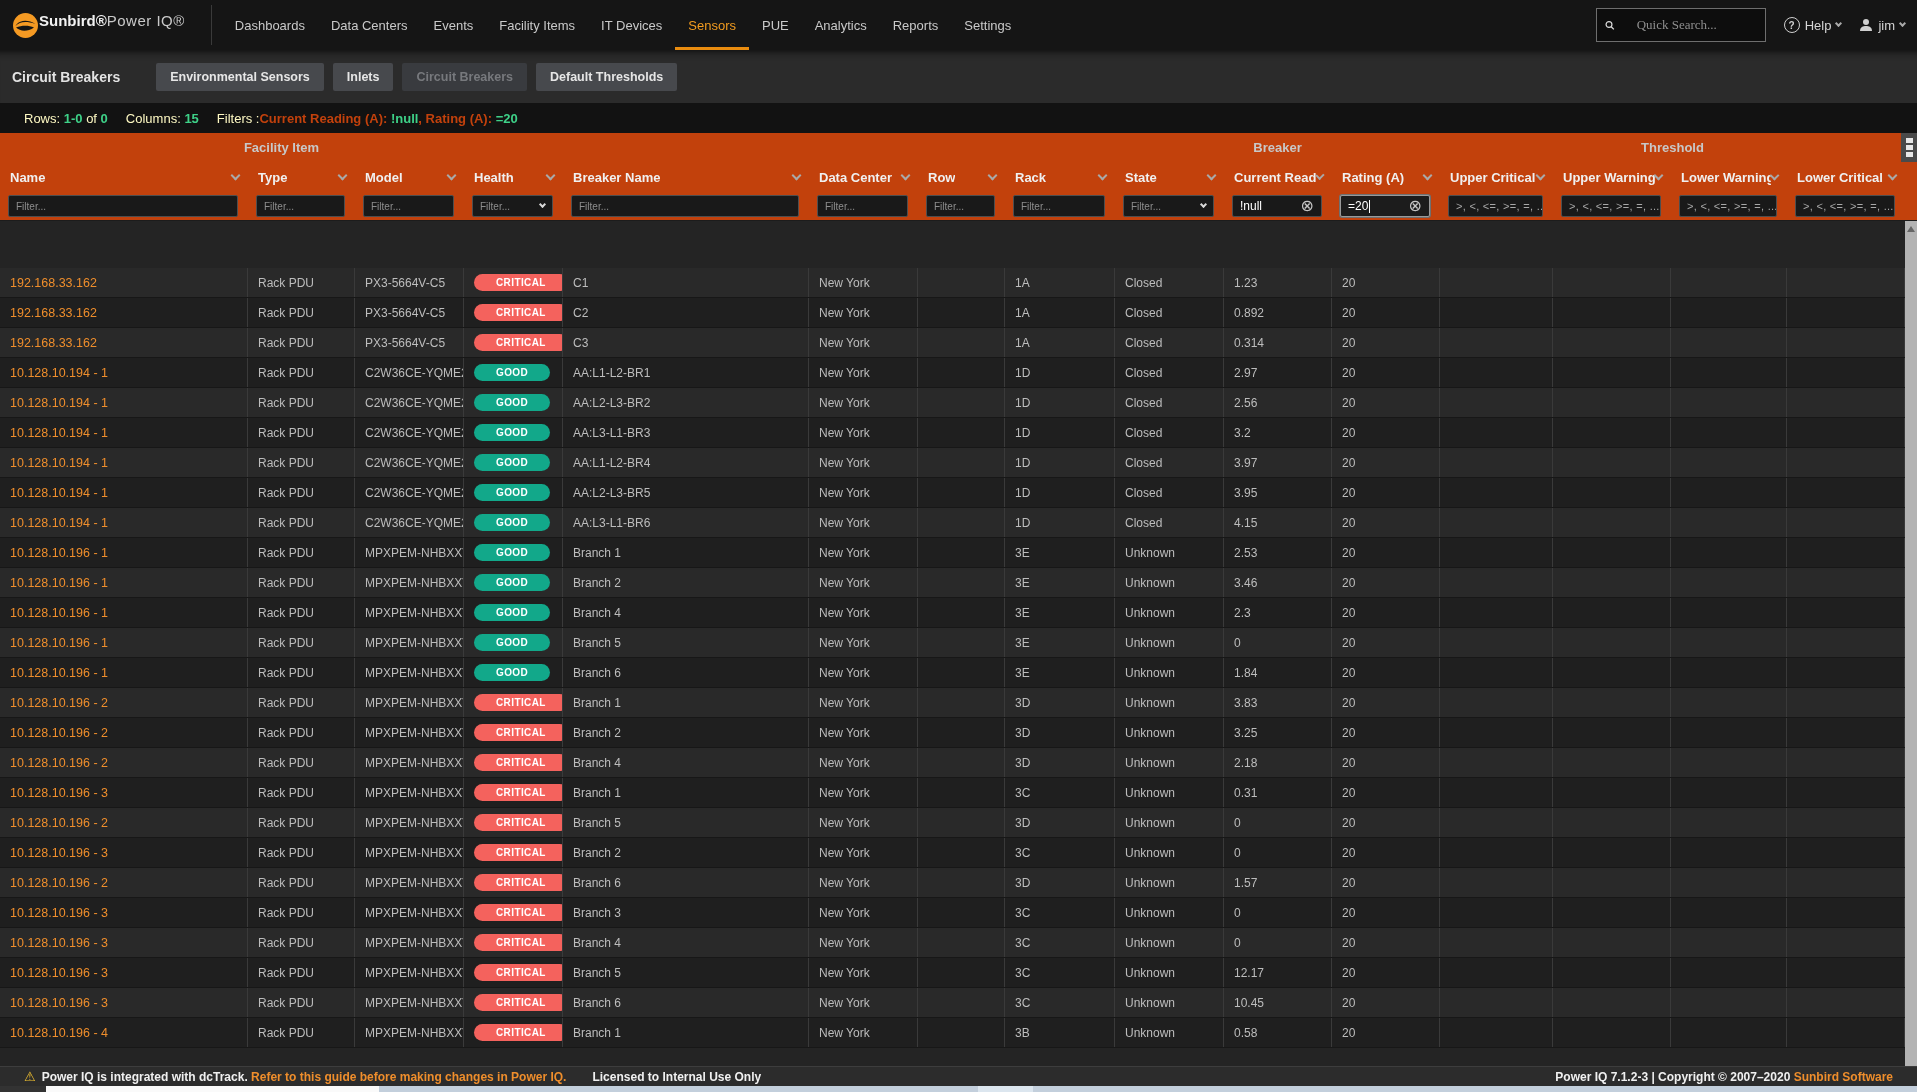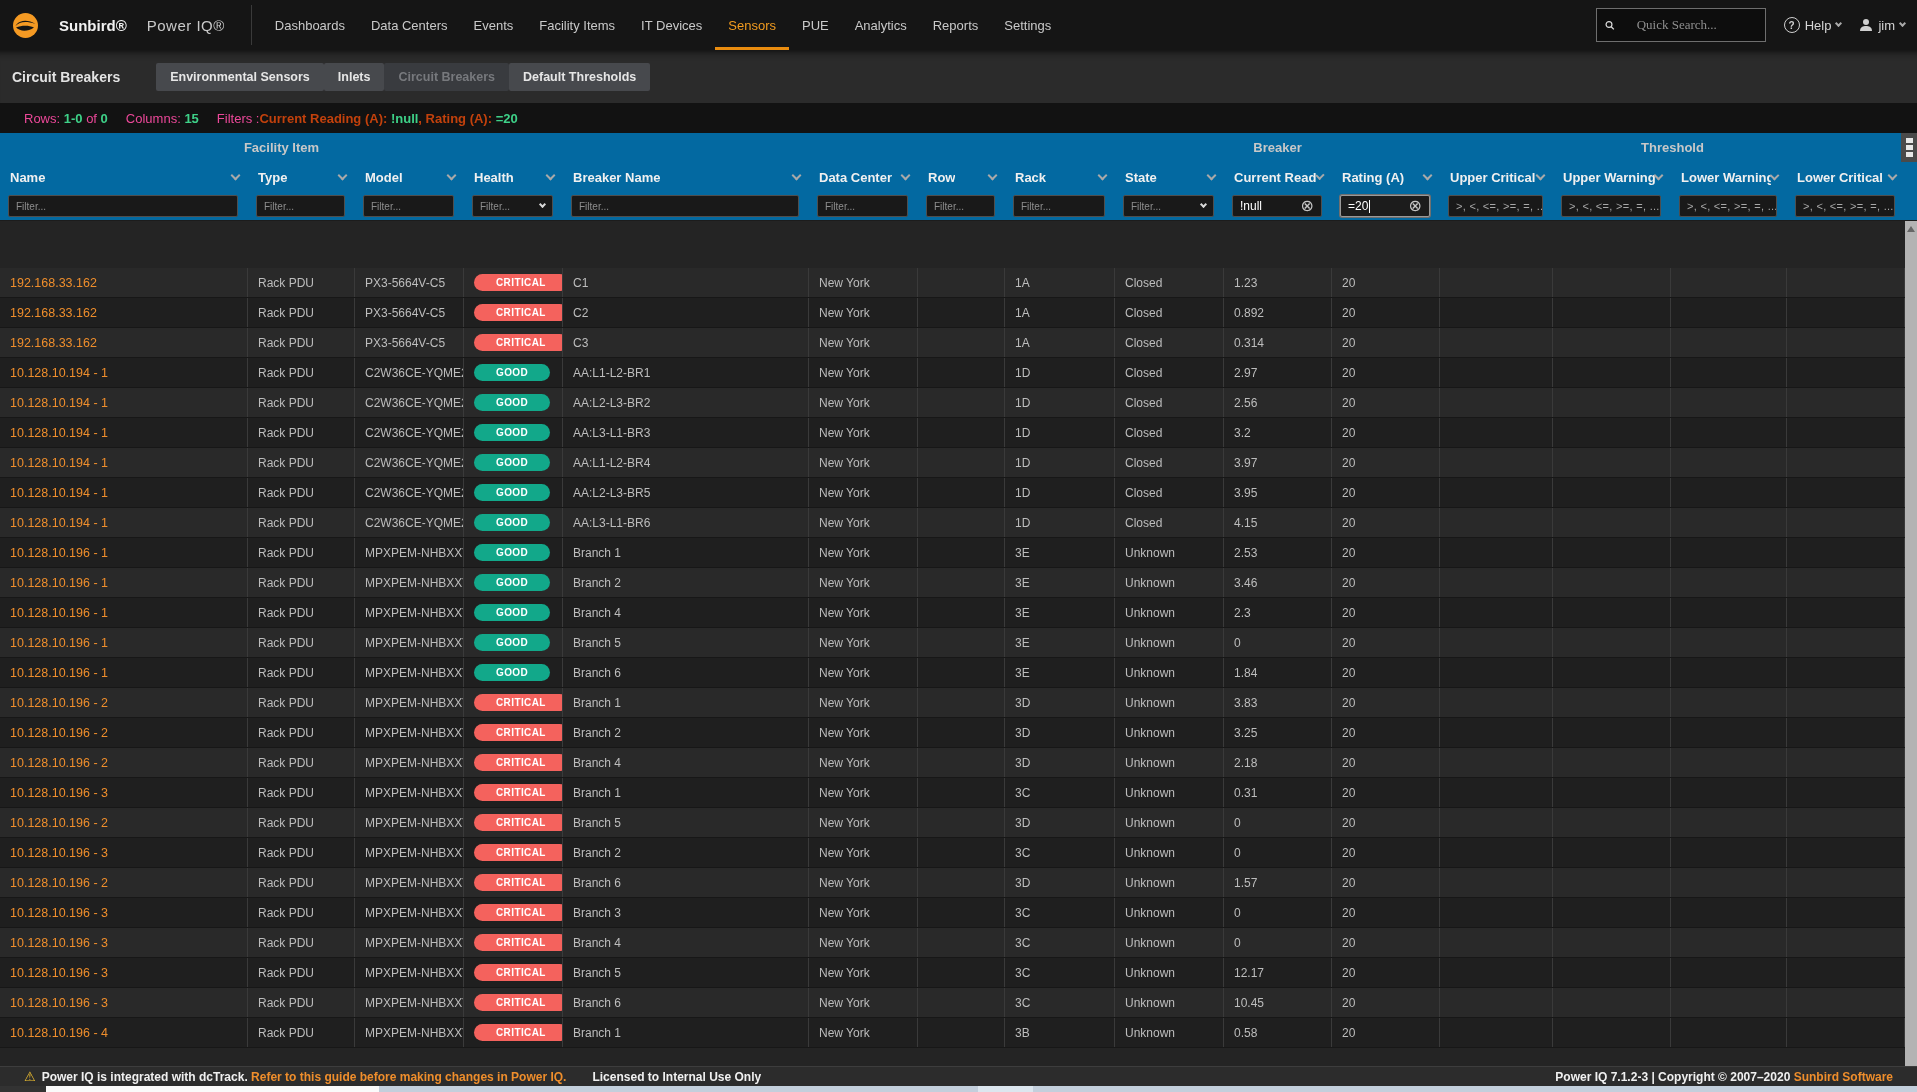--- a/index.html
+++ b/index.html
@@ -5,21 +5,21 @@
   * { margin:0; padding:0; box-sizing:border-box; }
   html,body { width:1917px; height:1092px; overflow:hidden; background:#242424;
     font-family:"Liberation Sans", sans-serif; }
   :root{
     --cols: 248px 107px 109px 99px 246px 109px 87px 110px 109px 108px 108px 113px 118px 116px 118px;
   }
   .app{ width:1917px; height:1092px; display:flex; flex-direction:column; }
 
   
   .nav{ height:50px; background:#151515; display:flex; align-items:center; padding:0 12px; flex:0 0 auto; }
-  .brand{ display:flex; align-items:center; gap:20px; padding-right:16px; }
+  .brand{ display:flex; align-items:flex-start; gap:0; padding-right:16px; }
   .brand-name{ color:#f2f2f2; font-weight:bold; font-size:15px; }
   .brand-prod{ color:#c9c9c9; font-size:15px; letter-spacing:0.5px; }
   .nav-sep{ width:1px; height:40px; background:#3a3a3a; margin:0 10px; }
   .nav-items{ display:flex; align-items:center; height:50px; }
   .nav-item{ color:#c9c9c9; font-size:13px; padding:0 13px; height:50px; display:flex; align-items:center; cursor:pointer; }
   .nav-item.active{ color:#f39c1f; box-shadow: inset 0 -3px 0 #e98c0f; }
   .nav-right{ margin-left:auto; display:flex; align-items:center; gap:18px; }
   .search-box{ width:170px; height:34px; background:#0d0d0d; border:1px solid #6e6e6e; display:flex; align-items:center; padding:0 8px; gap:6px; }
   .search-box input{ background:transparent; border:none; outline:none; color:#cfcfcf; font-size:13px; width:120px;
     font-family:Liberation Serif, serif;margin-left:16px; }
@@ -29,33 +29,33 @@
     align-items:center; justify-content:center; font-size:10px; font-weight:bold; color:#cfcfcf; }
   .caret{ display:inline-block; width:7px; height:7px; border-right:2px solid #a9a9a9; border-bottom:2px solid #a9a9a9;
     transform:rotate(45deg); margin-top:-4px; }
   .caret.small{ width:5px; height:5px; }
 
   
   .subheader{ height:53px; background:#2b2b2b; display:flex; align-items:center; padding:0 10px; flex:0 0 auto;
     box-shadow: inset 0 10px 10px -10px #000; }
   .page-title{ color:#e3e3e3; font-weight:bold; font-size:14px; margin:0 36px 0 2px; }
   .tab-btn{ height:28px; padding:0 14px; background:#47494d; color:#e6e6e6; font-size:12.5px; font-weight:bold;
-    border:none; border-radius:2px; cursor:pointer; font-family:"Liberation Sans", sans-serif; }
+    border:none; border-radius:2px; margin-right:9px; cursor:pointer; font-family:"Liberation Sans", sans-serif; }
   .tab-btn.disabled{ background:#393b3f; color:#77797d; cursor:default; }
 
   
   .statusbar{ height:30px; background:#121212; display:flex; align-items:center; padding-left:24px; font-size:13px; flex:0 0 auto; }
   .statusbar span{ white-space:pre; }
-  .muted{ color:#ec4899; }
+  .muted{ color:#fef9c3; }
   .green{ color:var(--green,#3ed188); font-weight:bold; }
   .strong{ color:#c2410c; font-weight:bold; }
   .gap-l{ margin-left:18px; }
 
   
-  .grid-head{ background:#0369a1; flex:0 0 auto; position:relative; border-bottom:1px solid #1c1c1c; }
+  .grid-head{ background:#c2410c; flex:0 0 auto; position:relative; border-bottom:1px solid #1c1c1c; }
   .group-row{ display:grid; grid-template-columns:var(--cols); height:29px; align-items:center; }
   .group{ text-align:center; color:#c8c8c8; font-weight:bold; font-size:13px; }
   .g1{ grid-column:1 / span 4; }
   .g2{ grid-column:9 / span 3; }
   .g3{ grid-column:12 / span 4; }
   .col-row{ display:grid; grid-template-columns:var(--cols); height:30px; }
   .col-cell{ display:flex; align-items:center; justify-content:space-between; padding:0 9px 0 10px;
     color:#f0f0f0; font-weight:bold; font-size:13px; overflow:hidden; white-space:nowrap; cursor:pointer; }
   .col-cell .lbl{ overflow:hidden; white-space:nowrap; }
   .filter-row{ display:grid; grid-template-columns:var(--cols); height:28px; align-items:center; }

